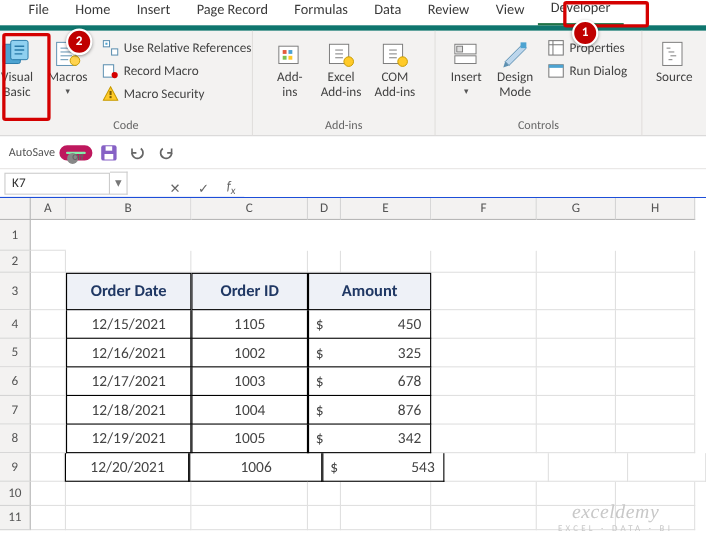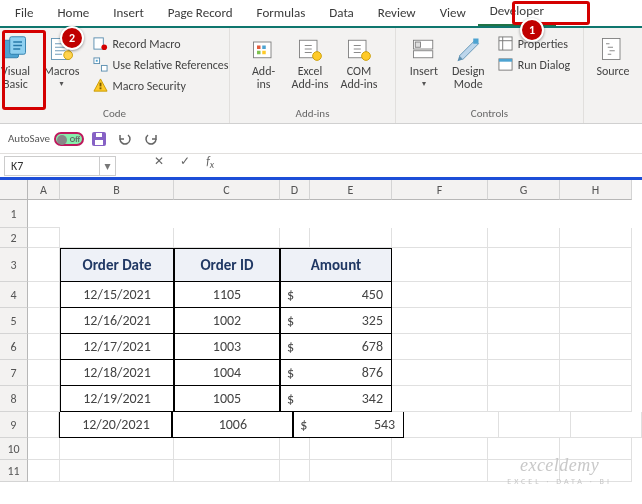--- a/index.html
+++ b/index.html
@@ -10,24 +10,24 @@
     background: #fff;
     width: 642px;
     height: 504px;
     overflow: hidden;
     position: relative;
   }
   
   .tabbar {
     display: flex;
     background: #fff;
-    border-bottom: 2px solid #0f766e;
+    border-bottom: 5px solid #0f766e;
     height: 28px;
     align-items: flex-end;
-    padding-left: 3px;
+    padding-left: 14px;
   }
   .tab {
     padding: 6px 12px 6px;
     font-size: 13px;
     color: #3a3a3a;
     cursor: pointer;
   }
   .tab.active {
     border-bottom: 2px solid #217346;
   }
@@ -73,26 +73,26 @@
   .qat {
     display: flex;
     align-items: center;
     gap: 4px;
     padding: 3px 8px;
     background: #fff;
     border-bottom: 1px solid #e1dfdd;
     height: 30px;
   }
   .autosave { display: flex; align-items: center; gap: 4px; font-size: 11px; color: #555; }
-  .toggle { width: 30px; height: 14px; border: 2px solid #be185d; border-radius: 8px; position: relative; background: #86efac; font-weight: bold; }
+  .toggle { width: 30px; height: 14px; border: 6px solid #be185d; border-radius: 8px; position: relative; background: #86efac; font-weight: bold; }
   .toggle::before { content: ""; position: absolute; left: 1px; top: 1px; width: 10px; height: 10px; border-radius: 50%; background: #888; }
   .toggle-txt { position: absolute; right: 2px; top: 0; font-size: 8px; color: #666; }
   .qat-btn { width: 22px; height: 22px; display: flex; align-items: center; justify-content: center; cursor: pointer; }
   
-  .fbar { display: flex; align-items: flex-start; border-bottom: 3px solid #1d4ed8; height: 26px; background: #fff; }
+  .fbar { display: flex; align-items: flex-end; border-bottom: 1px solid #1d4ed8; height: 26px; background: #fff; }
   .namebox { width: 96px; border: 1px solid #ccc; margin: 2px 0 2px 4px; padding: 2px 6px; font-size: 12px; color: #333; background: #fff; }
   .nbarrow { width: 16px; text-align: center; color: #777; border: 1px solid #ccc; border-left: 0; margin: 2px 0; padding: 2px 0; }
   .fx-btn { padding: 0 8px; color: #666; cursor: pointer; }
   .formula-input { flex: 1; border: 0; padding: 2px 6px; font-size: 12px; outline: none; }
   
   .grid-wrap { position: relative; }
   .colhdr { display: flex; margin-left: 28px; }
   .colhdr .ch {
     height: 20px;
     border-right: 1px solid #d4d4d4;
@@ -212,32 +212,32 @@
             <rect x="4" y="4" width="20" height="24" fill="#fff" stroke="#5c8fb0"></rect>
             <path d="M8 10h12M8 14h12M8 18h12M8 22h8" stroke="#5c8fb0"></path>
             <circle cx="23" cy="23" r="5" fill="#ffd34e" stroke="#c79a00"></circle>
           </svg>
         <span>Macros</span>
         <span class="drop-arrow">▾</span>
       </div>
       <div class="small-list">
         <div class="small-btn">
           <svg class="sic" viewBox="0 0 16 16">
-              <rect x="1" y="2" width="10" height="12" fill="#fff" stroke="#5c8fb0"></rect>
-              <circle cx="12" cy="12" r="3" fill="#d40000"></circle>
-            </svg>
-          <span>Record Macro</span>
-        </div>
-        <div class="small-btn">
-          <svg class="sic" viewBox="0 0 16 16">
               <rect x="1" y="1" width="6" height="6" fill="#fff" stroke="#5c8fb0"></rect>
               <rect x="9" y="9" width="6" height="6" fill="#fff" stroke="#5c8fb0"></rect>
               <rect x="3" y="3" width="2" height="2" fill="#4da3d1"></rect>
             </svg>
           <span>Use Relative References</span>
+        </div>
+        <div class="small-btn">
+          <svg class="sic" viewBox="0 0 16 16">
+              <rect x="1" y="2" width="10" height="12" fill="#fff" stroke="#5c8fb0"></rect>
+              <circle cx="12" cy="12" r="3" fill="#d40000"></circle>
+            </svg>
+          <span>Record Macro</span>
         </div>
         <div class="small-btn">
           <svg class="sic" viewBox="0 0 16 16">
               <path d="M8 1 L15 14 H1 Z" fill="#ffca28" stroke="#c79a00"></path>
               <rect x="7" y="5" width="2" height="4" fill="#7a5c00"></rect>
               <rect x="7" y="10" width="2" height="2" fill="#7a5c00"></rect>
             </svg>
           <span>Macro Security</span>
         </div>
       </div>

